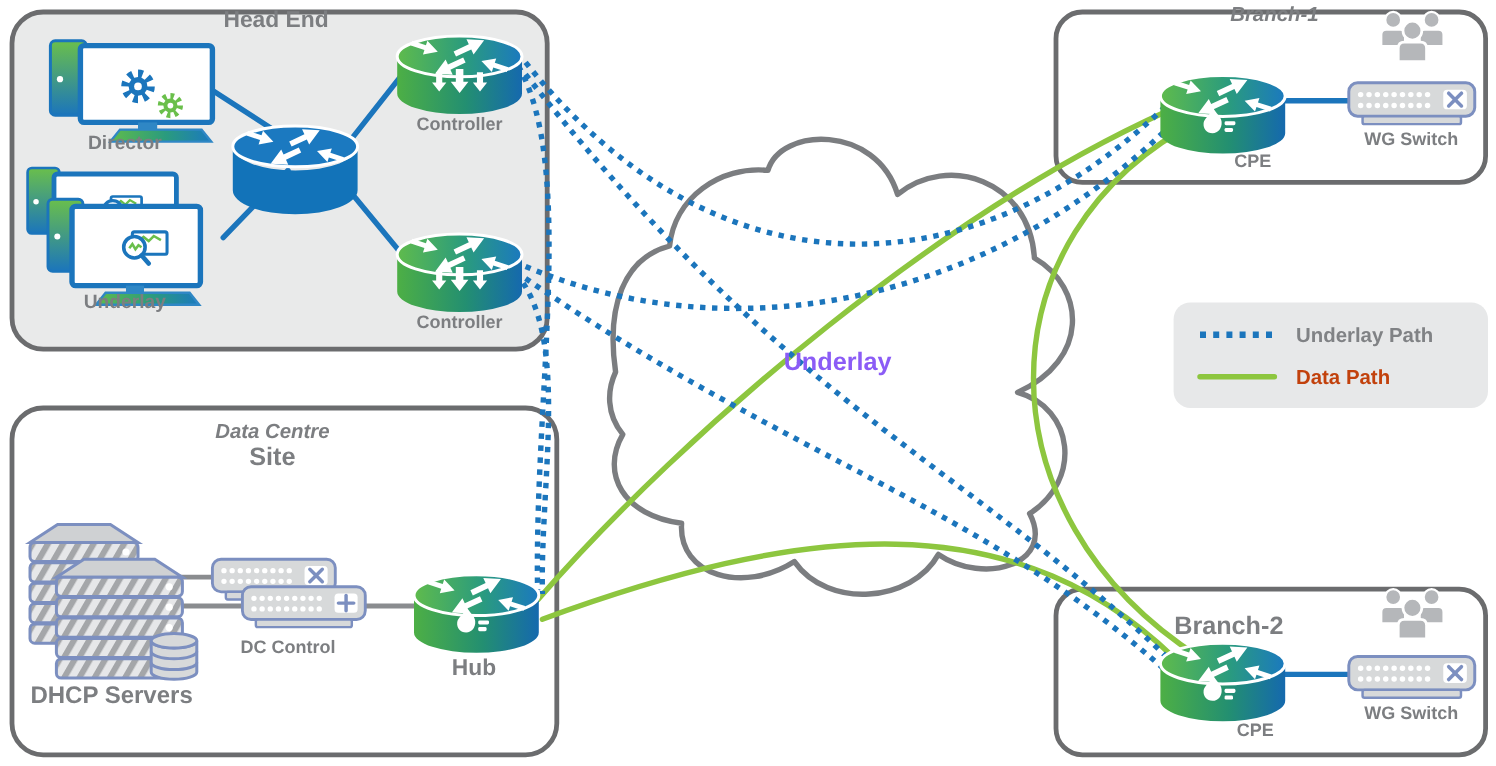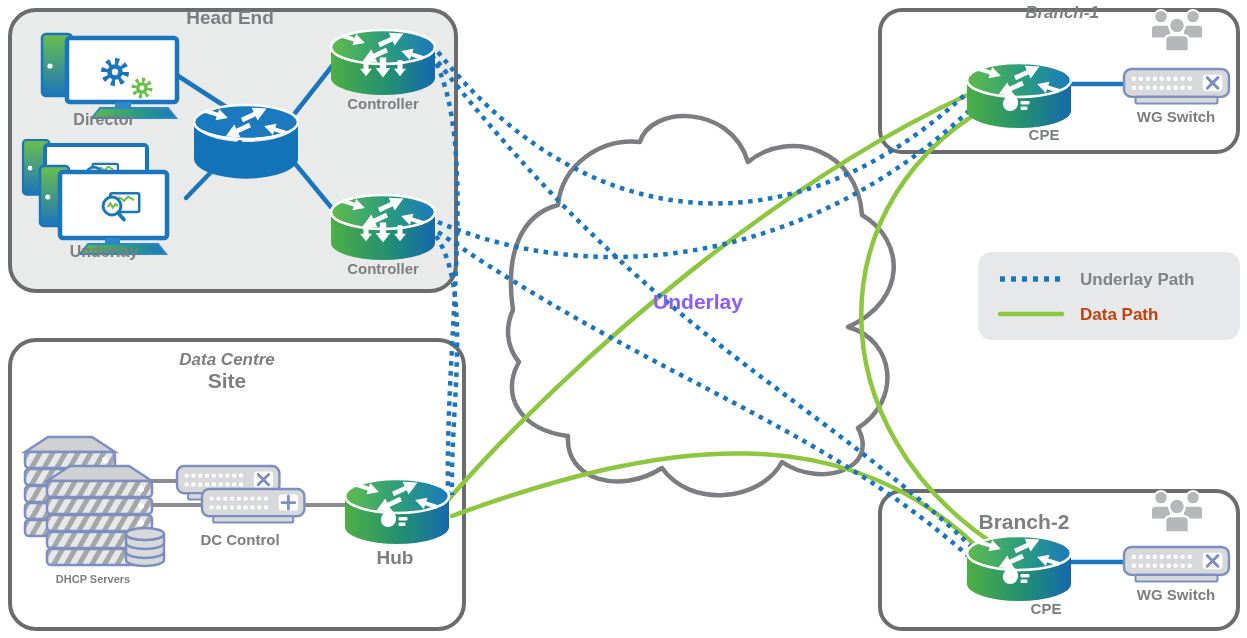--- a/index.html
+++ b/index.html
@@ -289,21 +289,21 @@
   </svg>
 
   <div class="lbl" style="left:230px; top:18px; font-size:19px;">Head End</div>
   <div class="lbl" style="left:104px; top:120px; font-size:16px;">Director</div>
   <div class="lbl" style="left:104px; top:252px; font-size:16px;">Underlay</div>
   <div class="lbl" style="left:383px; top:104px; font-size:15px;">Controller</div>
   <div class="lbl" style="left:383px; top:269px; font-size:15px;">Controller</div>
 
   <div class="lbl" style="left:227px; top:360px; font-size:17px;font-style:italic;">Data Centre</div>
   <div class="lbl" style="left:227px; top:381px; font-size:21px;">Site</div>
-  <div class="lbl" style="left:93px; top:580px; font-size:11px;">DHCP Servers</div>
+  <div class="lbl" style="left:93px; top:580px; font-size:20px;">DHCP Servers</div>
   <div class="lbl" style="left:240px; top:540px; font-size:15px;">DC Control</div>
   <div class="lbl" style="left:395px; top:558px; font-size:19px;">Hub</div>
 
   <div class="lbl" style="left:1062px; top:13px; font-size:17px;font-style:italic;">Branch-1</div>
   <div class="lbl" style="left:1044px; top:135px; font-size:15px;">CPE</div>
   <div class="lbl" style="left:1176px; top:117px; font-size:15px;">WG Switch</div>
 
   <div class="lbl" style="left:1024px; top:510px; font-size:21px;margin-top:12px;">Branch-2</div>
   <div class="lbl" style="left:1046px; top:609px; font-size:15px;">CPE</div>
   <div class="lbl" style="left:1176px; top:595px; font-size:15px;">WG Switch</div>

